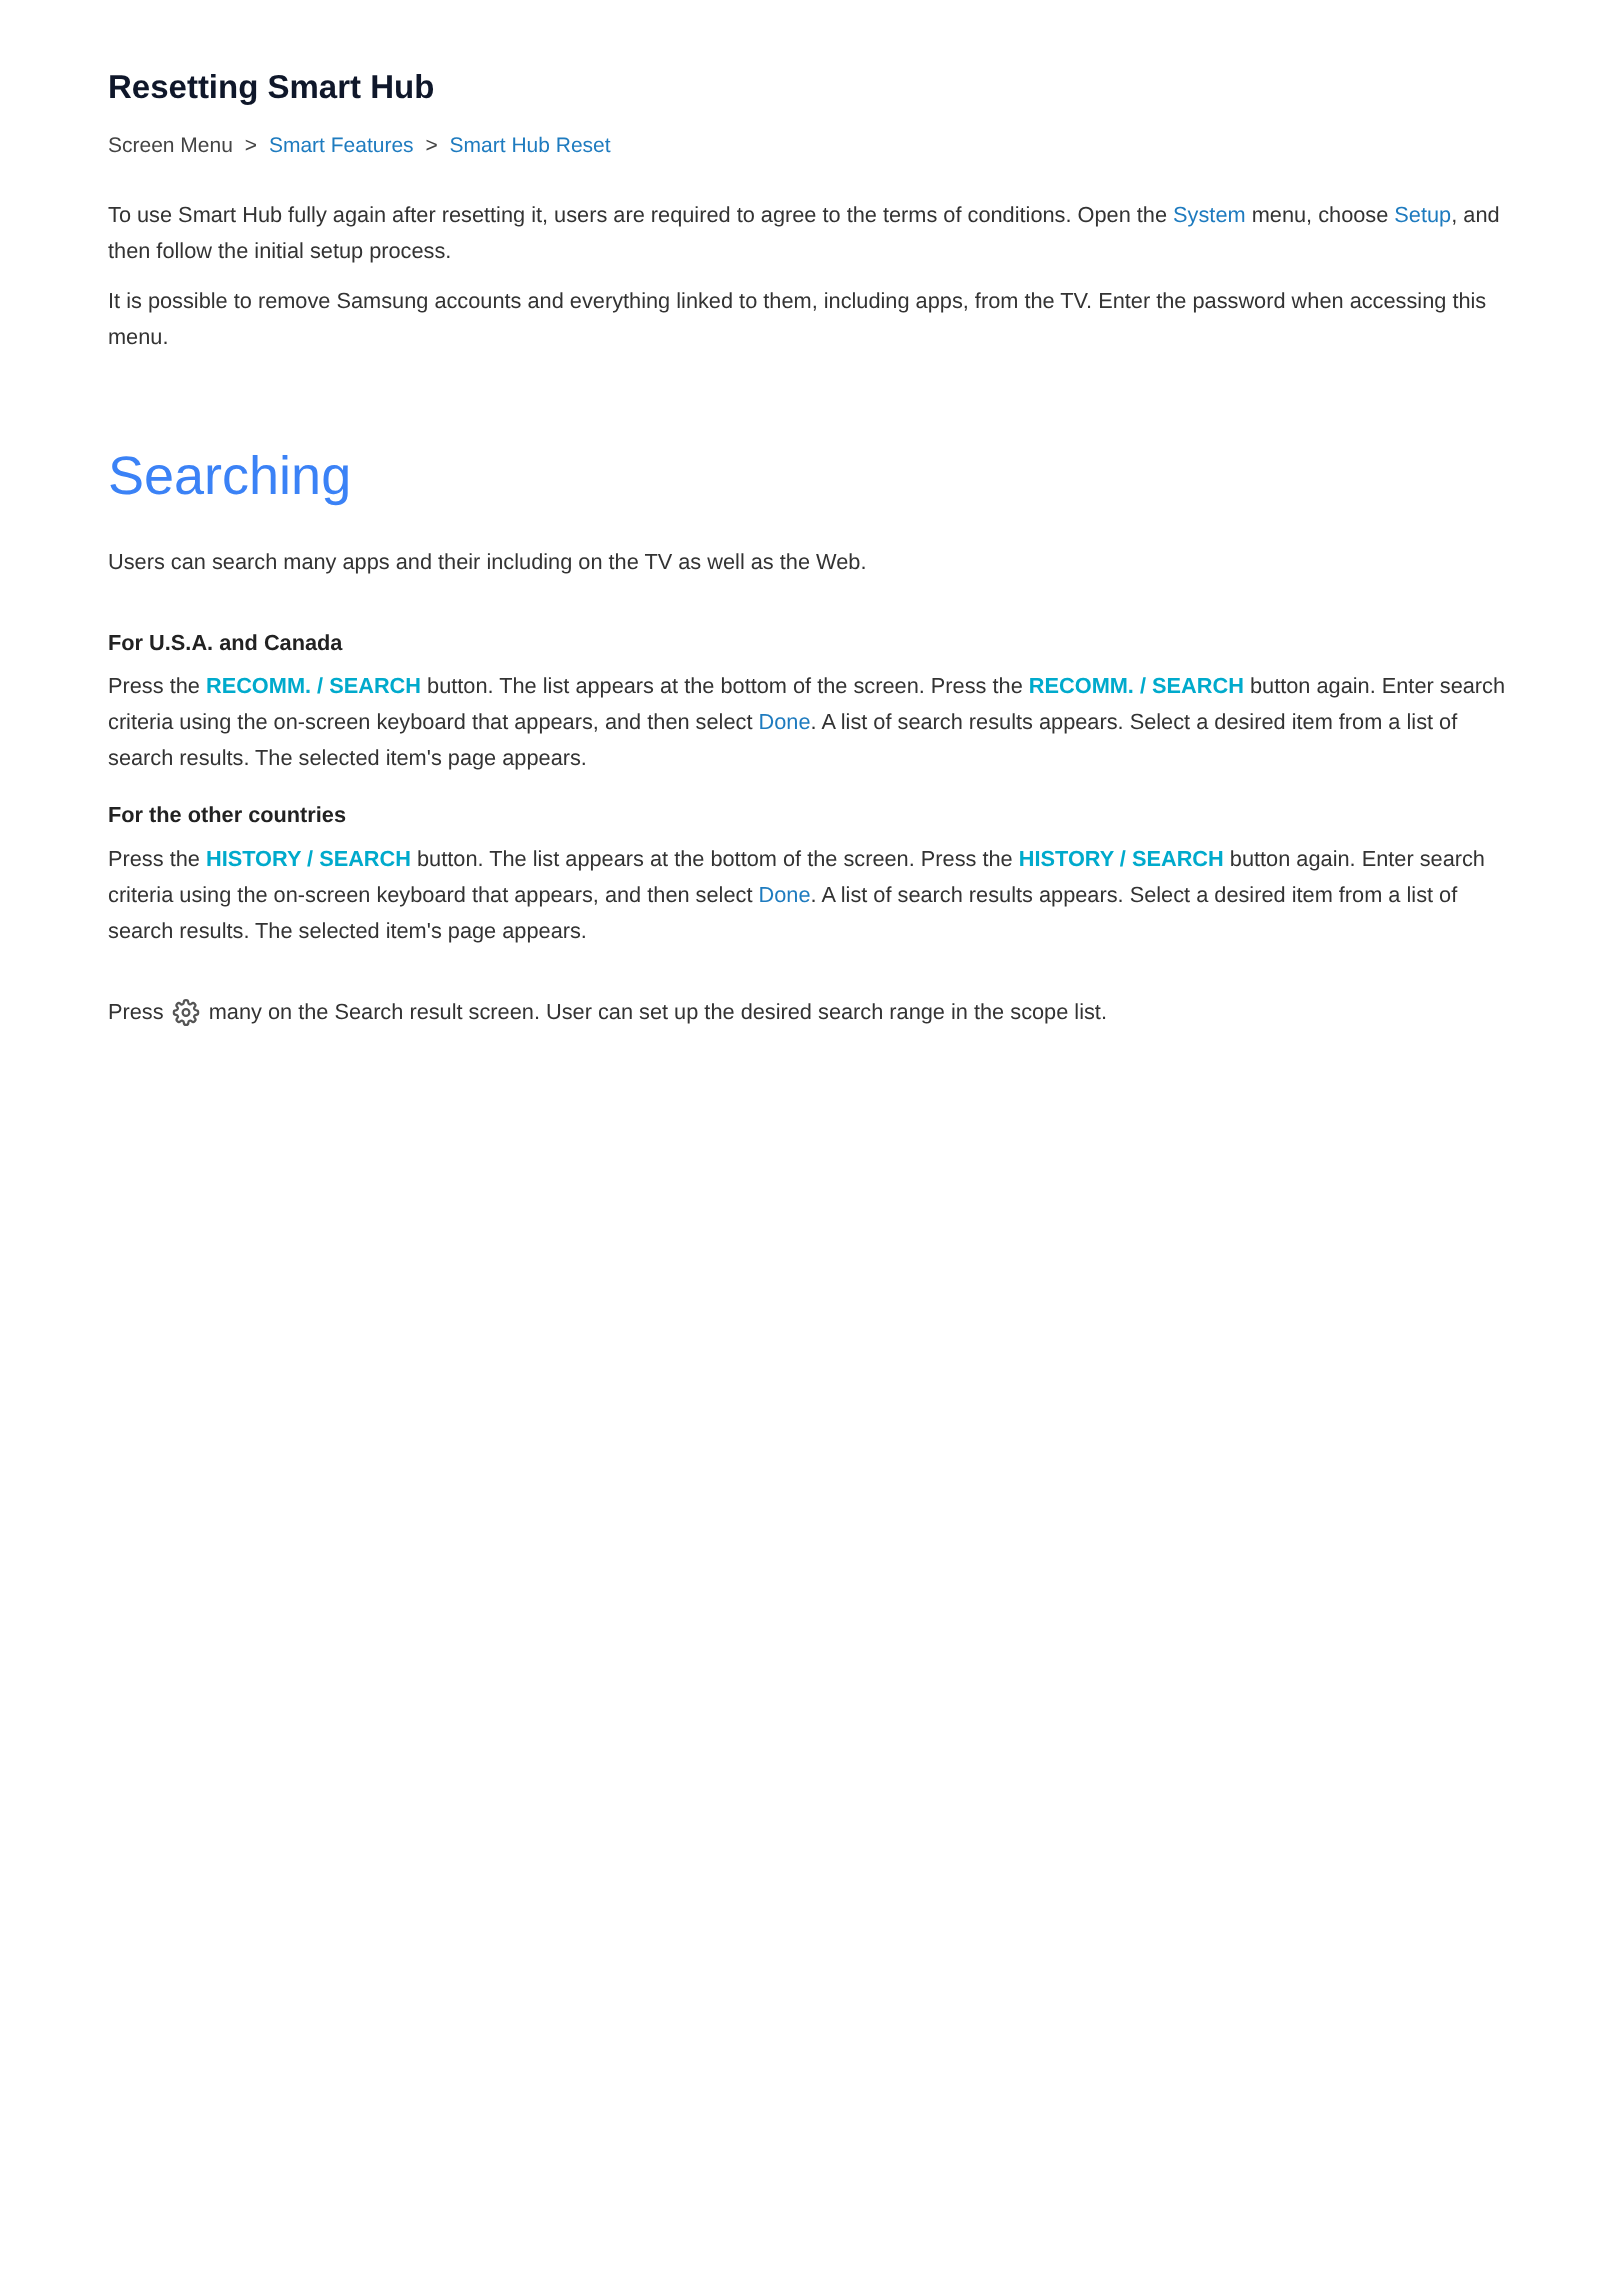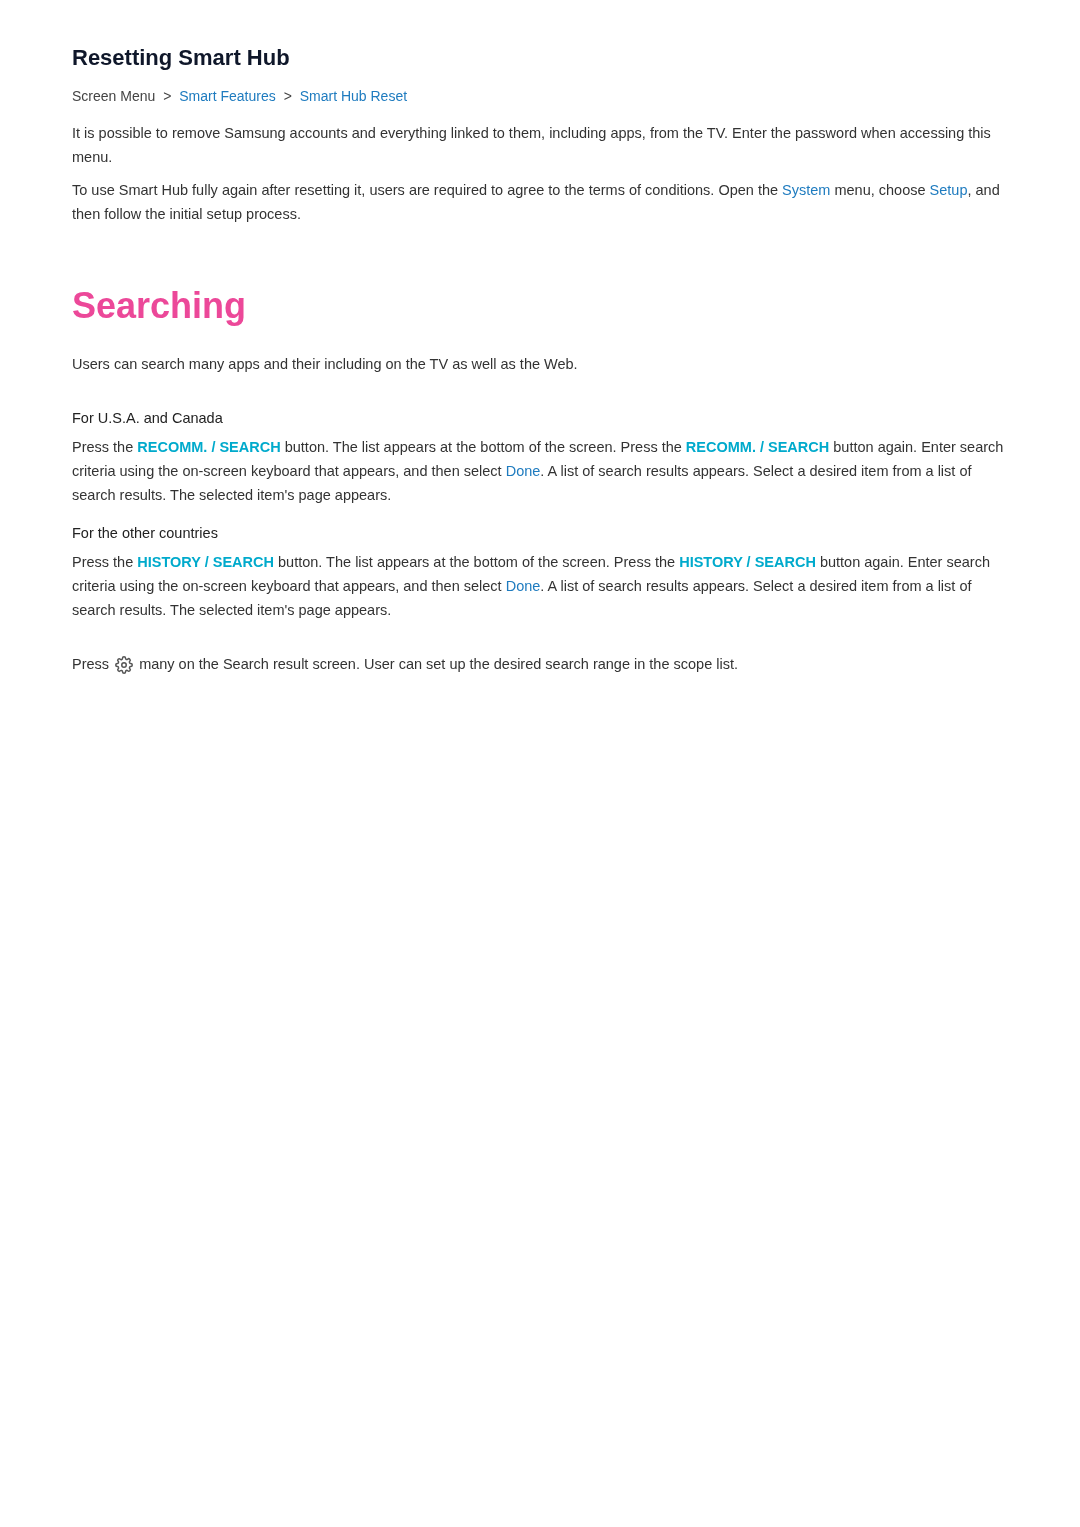--- a/index.html
+++ b/index.html
@@ -25,29 +25,29 @@
 
     .section-title-small {
       font-size: 22px;
       font-weight: bold;
       color: #0f172a;
       margin-bottom: 10px;
     }
 
     .section-title-large {
       font-size: 36px;
-      font-weight: bold;
-      color: #ec4899;
+      font-weight: normal;
+      color: #3b82f6;
       margin-bottom: 18px;
     }
 
     .breadcrumb {
       font-size: 14px;
       color: #444;
-      margin-bottom: 14px;
+      margin-bottom: 25px;
     }
 
     .breadcrumb-link {
       color: #1e7bbf;
       text-decoration: none;
     }
 
     .breadcrumb-separator {
       color: #444;
       margin: 0 4px;
@@ -65,21 +65,21 @@
       font-weight: normal;
     }
 
     .highlight-cyan {
       color: #00aacc;
       font-weight: bold;
     }
 
     .subheading {
       font-size: 14.5px;
-      font-weight: normal;
+      font-weight: bold;
       color: #222;
       margin-top: 14px;
       margin-bottom: 6px;
     }
 
     .gear-icon {
       display: inline-block;
       width: 18px;
       height: 18px;
       vertical-align: middle;
@@ -98,25 +98,25 @@
   <h2 class="section-title-small">Resetting Smart Hub</h2>
 
   <div class="breadcrumb">
     <span>Screen Menu</span>
     <span class="breadcrumb-separator">&gt;</span>
     <a class="breadcrumb-link" href="#">Smart Features</a>
     <span class="breadcrumb-separator">&gt;</span>
     <a class="breadcrumb-link" href="#">Smart Hub Reset</a>
   </div>
 
-  <p class="body-text">It is possible to remove Samsung accounts and everything linked to them, including apps, from the TV. Enter the password when accessing this menu.</p>
-
   <p class="body-text">
     <span>To use Smart Hub fully again after resetting it, users are required to agree to the terms of conditions. Open the </span><span class="highlight-blue">System</span><span> menu, choose </span><span class="highlight-blue">Setup</span><span>, and then follow the initial setup process.</span>
   </p>
+
+  <p class="body-text">It is possible to remove Samsung accounts and everything linked to them, including apps, from the TV. Enter the password when accessing this menu.</p>
 </div>
 
 <div class="searching-section">
   <h1 class="section-title-large">Searching</h1>
   <p class="body-text">Users can search many apps and their including on the TV as well as the Web.</p>
 </div>
 
 <div class="section">
 
   <p class="subheading">For U.S.A. and Canada</p>

